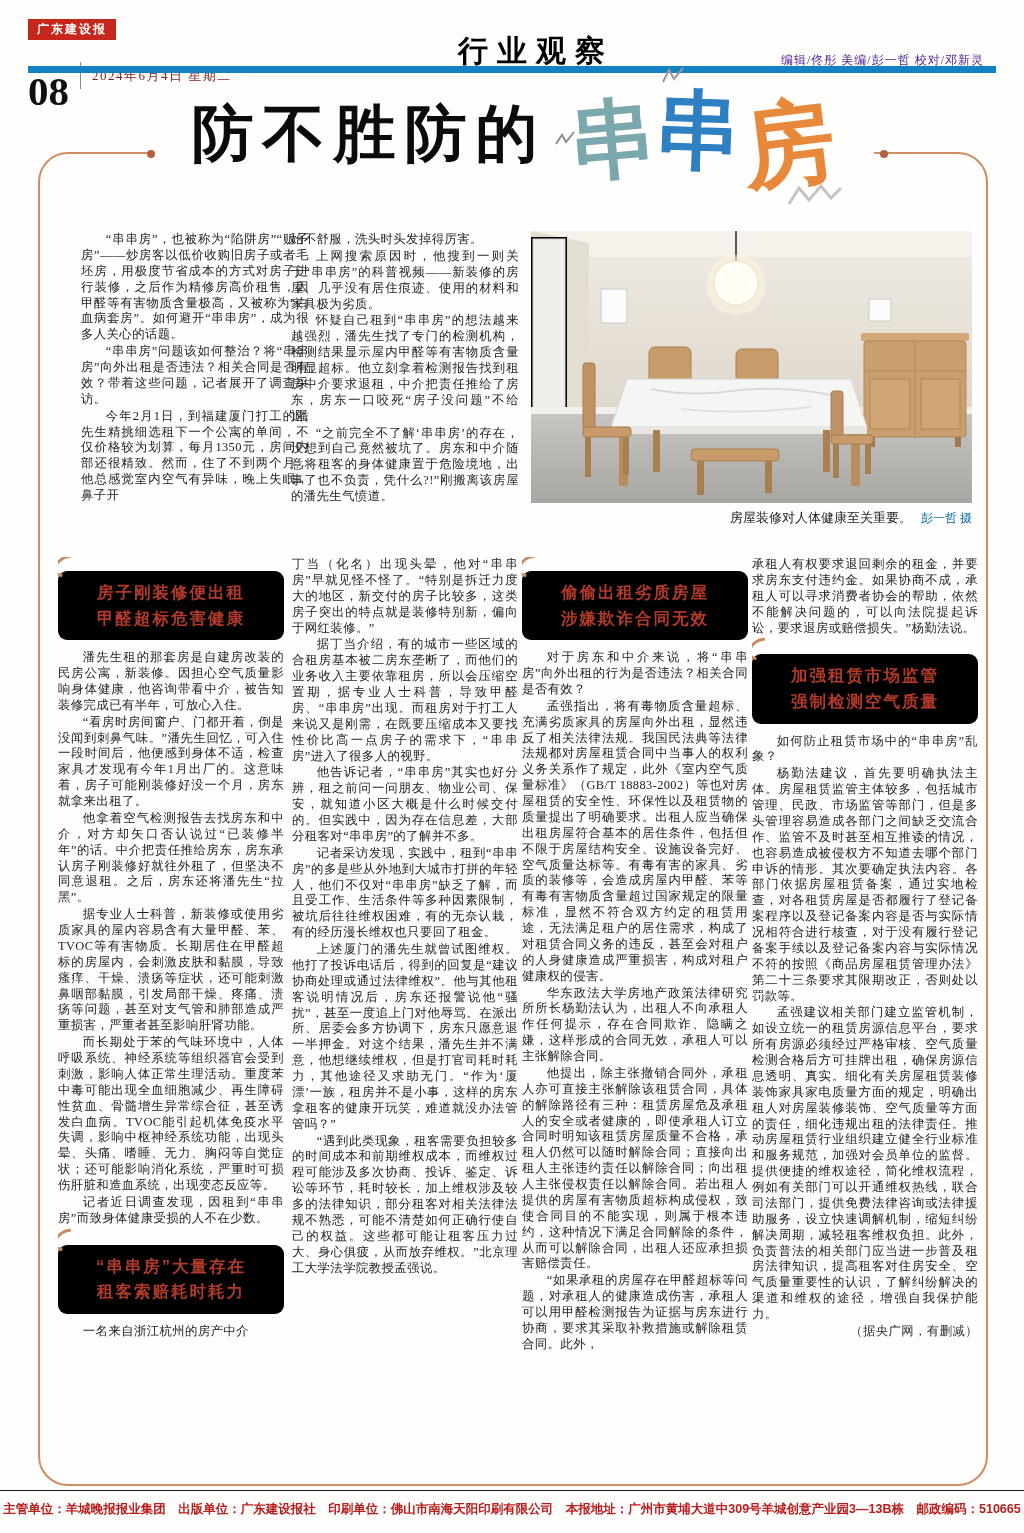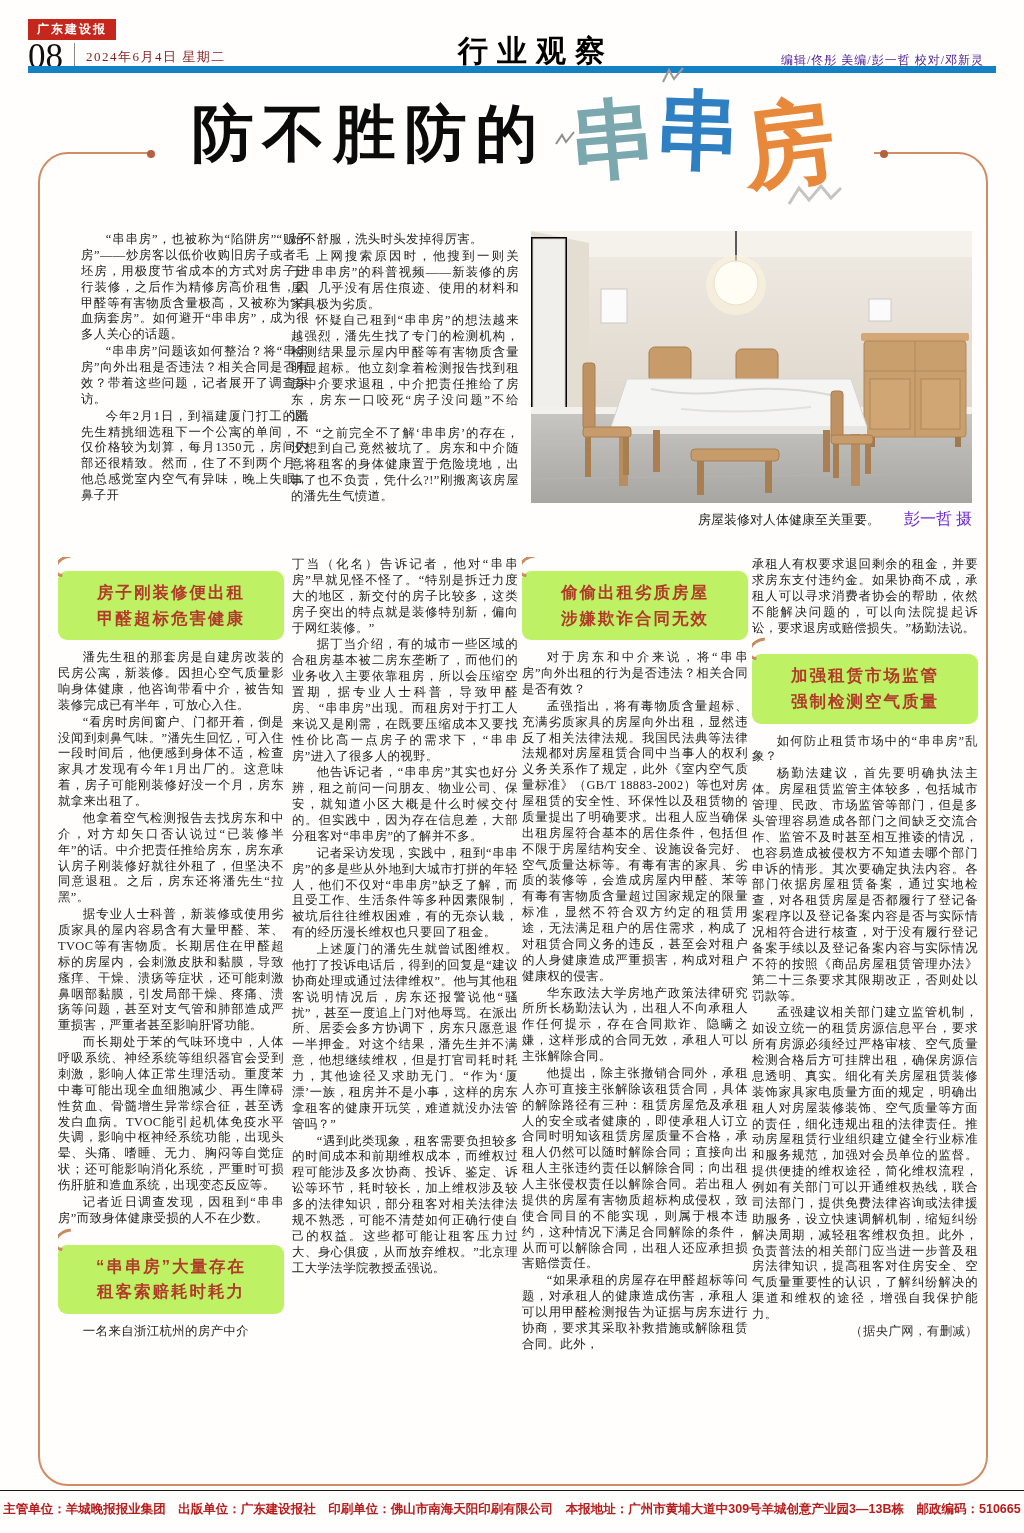--- a/index.html
+++ b/index.html
@@ -4,21 +4,21 @@
 <style>
   html,body{margin:0;padding:0;background:#fff;}
   .page{position:relative;width:1024px;height:1533px;background:#fffefd;overflow:hidden;
         font-family:"Liberation Serif",serif;}
 
   
   .logo{position:absolute;left:28px;top:19px;background:#c5271d;color:#fff;
         font-family:"Liberation Sans",sans-serif;font-weight:bold;font-size:12px;
         padding:2px 9px;letter-spacing:2px;}
   .pagenum-row{position:absolute;left:28px;top:39px;display:flex;align-items:center;gap:11px;}
-  .pagenum{font-size:35px;font-weight:normal;color:#101010;line-height:1;}
+  .pagenum{font-size:41px;font-weight:bold;color:#101010;line-height:1;margin-top:32px;}
   .vert-div{width:1px;height:27px;background:#8a8a8a;}
   .date{font-size:13px;color:#7f1d1d;letter-spacing:1.5px;}
   .section-title{position:absolute;left:0;right:0;top:31px;text-align:center;
         font-family:"Liberation Sans",sans-serif;font-weight:900;font-size:30px;
         letter-spacing:9px;color:#000;margin-left:48px;}
   .staff{position:absolute;right:40px;top:52px;font-size:12px;color:#4c1d95;letter-spacing:1px;}
   .blue-bar{position:absolute;left:28px;top:66px;width:968px;height:7px;background:#1581c5;}
 
   
   .frame{position:absolute;left:38px;top:152px;width:946px;height:1330px;
@@ -38,38 +38,38 @@
   .hl-char-1{transform:rotate(2deg) translateY(-4px);}
   .hl-char-2{transform:rotate(-7deg) translateY(12px);font-size:92px;}
   .zz{position:absolute;}
 
   
   .lead-col{position:absolute;top:232px;width:228px;height:320px;overflow:hidden;}
   .lead-1{left:64px;margin-left:17px;} .lead-2{left:291px;}
   .photo{position:absolute;left:531px;top:231px;width:441px;height:272px;background:#e8e3db;overflow:hidden;}
   .caption{position:absolute;left:531px;top:509px;width:441px;text-align:right;
         font-size:13px;color:#222;}
-  .caption .credit{color:#6d28d9;font-size:16px;margin-left:24px;}
+  .caption .credit{color:#0369a1;font-size:12px;margin-left:9px;}
 
   
   .col{position:absolute;top:557px;width:226px;height:910px;overflow:hidden;}
   .col-0{left:58px;} .col-1{left:292px;} .col-2{left:522px;} .col-3{left:752px;}
 
   .body-p{margin:0 0 1px 0;font-size:12.4px;line-height:1.28;text-align:justify;
         text-indent:2em;color:#1c1c1c;letter-spacing:0.4px;}
   .no-indent{text-indent:0;}
   .align-right{text-align:right;text-indent:0;color:#333;}
 
   .subhead-wrap{position:relative;margin:18px 0 10px 0;}
   .subhead-wrap:first-child{margin-top:14px;}
   .quote-deco{position:absolute;left:-5px;top:-15px;width:21px;height:14px;
         border:3px solid #c98a5f;border-radius:50%;
         border-bottom-color:transparent;border-right-color:transparent;
         transform:rotate(-35deg);}
-  .subhead-box{background:#bef264;border-radius:9px;padding:9px 4px;text-align:center;}
+  .subhead-box{background:#000000;border-radius:9px;padding:9px 4px;text-align:center;}
   .subhead-line{font-family:"Liberation Sans",sans-serif;font-weight:bold;font-size:16.5px;
         color:#b23a2a;line-height:1.55;letter-spacing:2px;}
 
   
   .footer-rule{position:absolute;left:0;top:1490px;width:1024px;height:1px;background:#1a1a1a;}
   .footer-text{position:absolute;left:0;top:1501px;width:1024px;text-align:center;
         font-family:"Liberation Sans",sans-serif;font-weight:bold;font-size:12.5px;color:#b91c1c;}
 </style>
 </head>
 <body>
@@ -203,21 +203,21 @@
       <div class="subhead-wrap">
         <span class="quote-deco"></span>
         <div class="subhead-box">
           <div class="subhead-line">“串串房”大量存在</div>
           <div class="subhead-line">租客索赔耗时耗力</div>
         </div>
       </div>
       <p class="body-p">一名来自浙江杭州的房产中介</p>
     </div>
   <div class="col col-1">
-      <p class="body-p no-indent">丁当（化名）告诉记者，他对“串串房”早就见怪不怪了。“特别是拆迁力度大的地区，新交付的房子比较多，这类房子突出的特点就是装修特别新，偏向于网红装修。”</p>
+      <p class="body-p no-indent">丁当（化名）出现头晕，他对“串串房”早就见怪不怪了。“特别是拆迁力度大的地区，新交付的房子比较多，这类房子突出的特点就是装修特别新，偏向于网红装修。”</p>
       <p class="body-p">据丁当介绍，有的城市一些区域的合租房基本被二房东垄断了，而他们的业务收入主要依靠租房，所以会压缩空置期，据专业人士科普，导致甲醛房、“串串房”出现。而租房对于打工人来说又是刚需，在既要压缩成本又要找性价比高一点房子的需求下，“串串房”进入了很多人的视野。</p>
       <p class="body-p">他告诉记者，“串串房”其实也好分辨，租之前问一问朋友、物业公司、保安，就知道小区大概是什么时候交付的。但实践中，因为存在信息差，大部分租客对“串串房”的了解并不多。</p>
       <p class="body-p">记者采访发现，实践中，租到“串串房”的多是些从外地到大城市打拼的年轻人，他们不仅对“串串房”缺乏了解，而且受工作、生活条件等多种因素限制，被坑后往往维权困难，有的无奈认栽，有的经历漫长维权也只要回了租金。</p>
       <p class="body-p">上述厦门的潘先生就曾试图维权。他打了投诉电话后，得到的回复是“建议协商处理或通过法律维权”。他与其他租客说明情况后，房东还报警说他“骚扰”，甚至一度追上门对他辱骂。在派出所、居委会多方协调下，房东只愿意退一半押金。对这个结果，潘先生并不满意，他想继续维权，但是打官司耗时耗力，其他途径又求助无门。“作为‘厦漂’一族，租房并不是小事，这样的房东拿租客的健康开玩笑，难道就没办法管管吗？”</p>
       <p class="body-p">“遇到此类现象，租客需要负担较多的时间成本和前期维权成本，而维权过程可能涉及多次协商、投诉、鉴定、诉讼等环节，耗时较长，加上维权涉及较多的法律知识，部分租客对相关法律法规不熟悉，可能不清楚如何正确行使自己的权益。这些都可能让租客压力过大、身心俱疲，从而放弃维权。”北京理工大学法学院教授孟强说。</p>
     </div>
   <div class="col col-2">
       <div class="subhead-wrap">
         <span class="quote-deco"></span>
         <div class="subhead-box">

